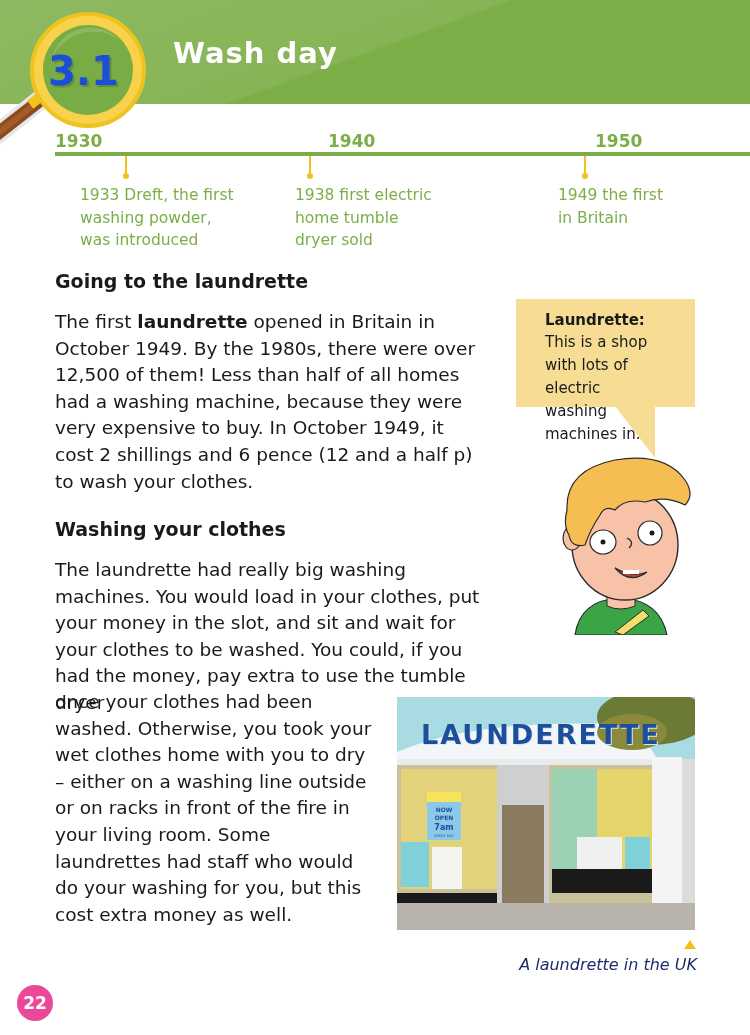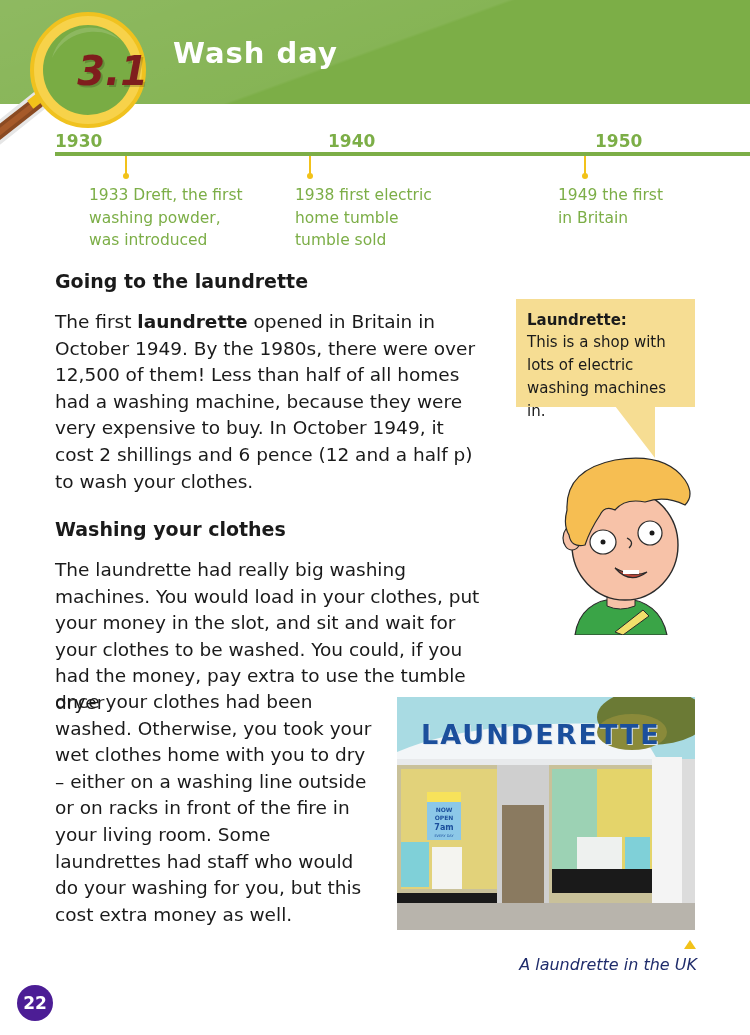--- a/index.html
+++ b/index.html
@@ -17,24 +17,23 @@
   }
   .page-title {
     position: absolute; left: 173px; top: 36px;
     font-family: "DejaVu Sans", sans-serif; font-weight: bold;
     font-size: 29px; color: #ffffff; letter-spacing: 1px;
   }
 
   
   .magnifier { position: absolute; left: 0; top: 0; width: 160px; height: 160px; }
   .section-number {
-    position: absolute; left: 48px; top: 48px; width: 100px; text-align: right;
-    font-weight: bold; font-size: 40px; color: #7f1d1d;
+    position: absolute; left: 48px; top: 48px; width: 100px; text-align: left;
+    font-weight: bold; font-size: 40px; color: #1d4ed8;
     text-shadow: 2px 2px 0 rgba(0,0,0,0.18);
-    font-style: italic;
   }
 
   
   .tl-year {
     position: absolute; top: 131px; font-weight: bold; font-size: 17px; color: #7cae47;
   }
   .tl-line {
     position: absolute; left: 55px; top: 152px; width: 695px; height: 4px; background: #7cae47;
   }
   .tl-tick { position: absolute; top: 156px; width: 2px; height: 20px; background: #f2c21a; }
@@ -48,21 +47,21 @@
     position: absolute; left: 55px; font-weight: bold; font-size: 19px; color: #1a1a1a;
   }
   .para {
     position: absolute; left: 55px; font-size: 18.5px; line-height: 26.6px; color: #1a1a1a;
   }
   .para b { font-weight: bold; text-align: center; }
 
   
   .bubble {
     position: absolute; left: 516px; top: 299px; width: 179px; height: 108px;
-    background: #f6dd93; padding: 10px 11px;
+    background: #f6dd93; padding: 10px 29px;
   }
   .bubble-tail {
     position: absolute; left: 615px; top: 406px; width: 40px; height: 52px;
     background: #f6dd93; clip-path: polygon(0 0, 100% 0, 100% 100%);
   }
   .bubble-term { font-weight: bold; font-size: 15px; line-height: 22px; color: #1a1a1a; display: block; }
   .bubble-def { font-size: 15px; line-height: 23px; color: #1a1a1a; display: block; }
 
   
   .boy { position: absolute; left: 545px; top: 450px; width: 150px; height: 185px; }
@@ -76,21 +75,21 @@
   .caption-triangle {
     position: absolute; left: 684px; top: 940px; width: 0; height: 0;
     border-left: 6px solid transparent; border-right: 6px solid transparent; border-bottom: 9px solid #f2c21a;
   }
   .caption {
     position: absolute; right: 53px; top: 955px; font-style: italic; font-size: 16px; color: #1f2c6b;
   }
 
   .page-number {
     position: absolute; left: 17px; top: 985px; width: 36px; height: 36px; border-radius: 50%;
-    background: #4c1d95; color: #fff; font-weight: bold; font-size: 17px;
+    background: #ec4899; color: #fff; font-weight: bold; font-size: 17px;
     display: flex; align-items: center; justify-content: center;
   }
 </style>
 </head>
 <body>
 
 <div class="header-band">
   <div class="sheen"></div>
 </div>
 <div class="page-title">Wash day</div>
@@ -115,29 +114,29 @@
   <div class="tl-year" style="left:595px">1950</div>
   <div class="tl-line"></div>
 
   <div class="tl-tick" style="left:125px"></div>
   <div class="tl-dot" style="left:123px"></div>
   <div class="tl-tick" style="left:309px"></div>
   <div class="tl-dot" style="left:307px"></div>
   <div class="tl-tick" style="left:584px"></div>
   <div class="tl-dot" style="left:582px"></div>
 
-  <div class="tl-event" style="left:89px">
+  <div class="tl-event" style="left:80px">
     <div>1933 Dreft, the first</div>
     <div>washing powder,</div>
     <div>was introduced</div>
   </div>
   <div class="tl-event" style="left:295px">
     <div>1938 first electric</div>
     <div>home tumble</div>
-    <div>tumble sold</div>
+    <div>dryer sold</div>
   </div>
   <div class="tl-event" style="left:558px">
     <div>1949 the first</div>
     <div>in Britain</div>
   </div>
 </div>
 
 <div class="h2" style="top:270px">Going to the laundrette</div>
 <p class="para" style="top:309px; width:430px"><span>The first </span><b>laundrette</b><span> opened in Britain in October 1949. By the 1980s, there were over 12,500 of them! Less than half of all homes had a washing machine, because they were very expensive to buy. In October 1949, it cost 2 shillings and 6 pence (12 and a half p) to wash your clothes.</span></p>
 

